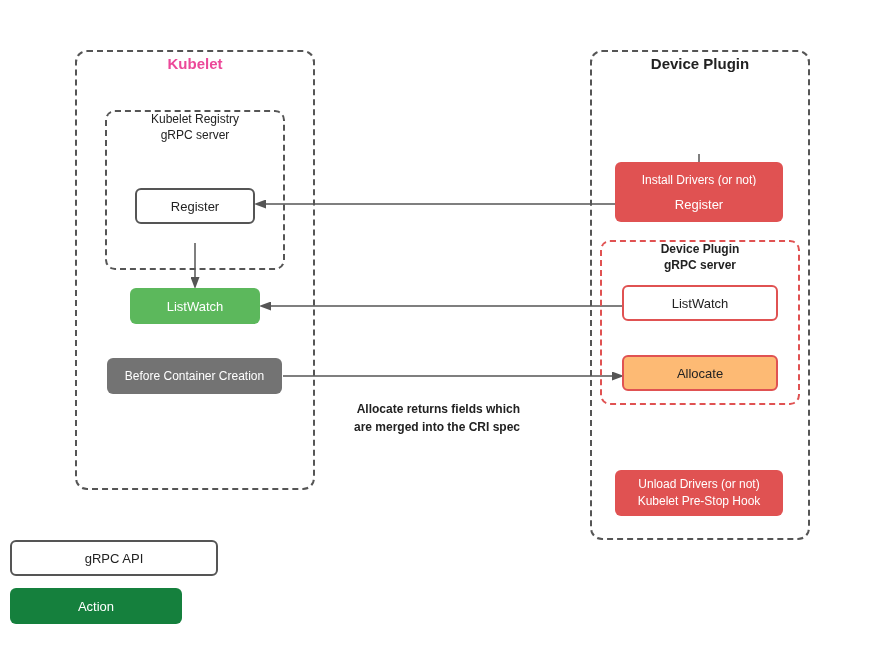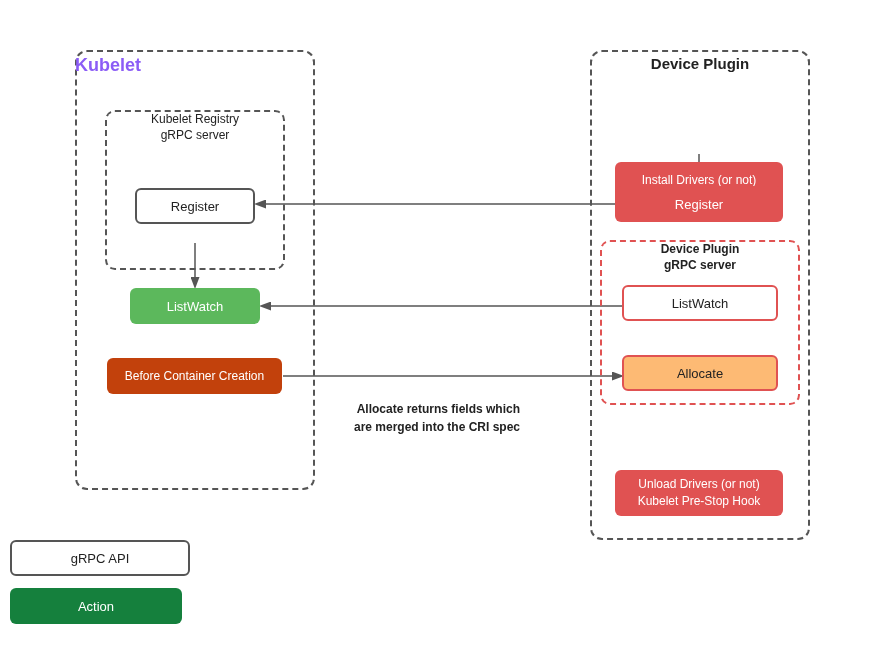--- a/index.html
+++ b/index.html
@@ -28,23 +28,24 @@
       height: 440px;
       border: 2px dashed #555;
       border-radius: 12px;
     }
 
     .kubelet-title {
       position: absolute;
       left: 75px;
       top: 55px;
       width: 240px;
-      font-size: 18px;
+      text-align: center;
+      font-size: 15px;
       font-weight: bold;
-      color: #8b5cf6;
+      color: #ec4899;
     }
 
     
     .kubelet-registry-box {
       position: absolute;
       left: 105px;
       top: 110px;
       width: 180px;
       height: 160px;
       border: 2px dashed #555;
@@ -97,21 +98,21 @@
     }
 
     
     .btn-before-container {
       position: absolute;
       left: 107px;
       top: 358px;
       width: 175px;
       height: 36px;
       border-radius: 6px;
-      background: #c2410c;
+      background: #737373;
       display: flex;
       align-items: center;
       justify-content: center;
       font-size: 12px;
       color: #fff;
     }
 
     
     .device-plugin-box {
       position: absolute;
@@ -241,21 +242,21 @@
       color: #fff;
       text-align: center;
       line-height: 1.4;
     }
 
     
     .legend-grpc {
       position: absolute;
       left: 10px;
       top: 540px;
-      width: 180px;
+      width: 208px;
       height: 36px;
       border: 2px solid #555;
       border-radius: 6px;
       background: #fff;
       display: flex;
       align-items: center;
       justify-content: center;
       font-size: 13px;
       color: #222;
     }

